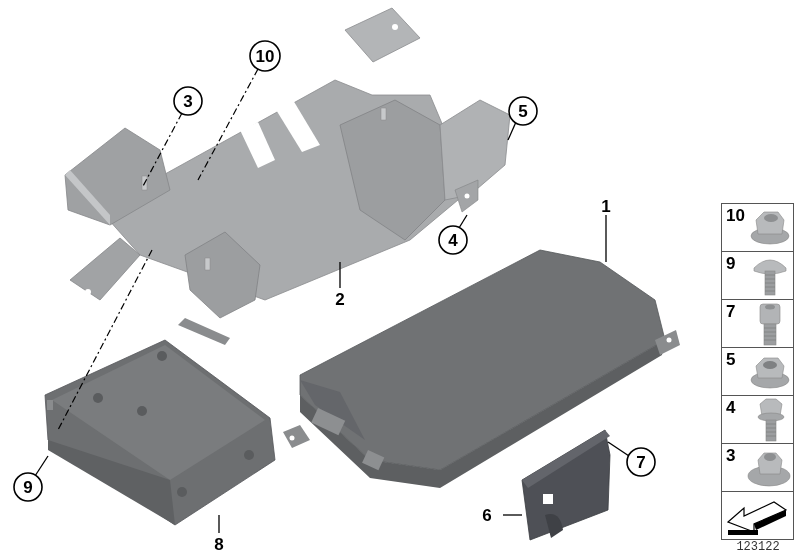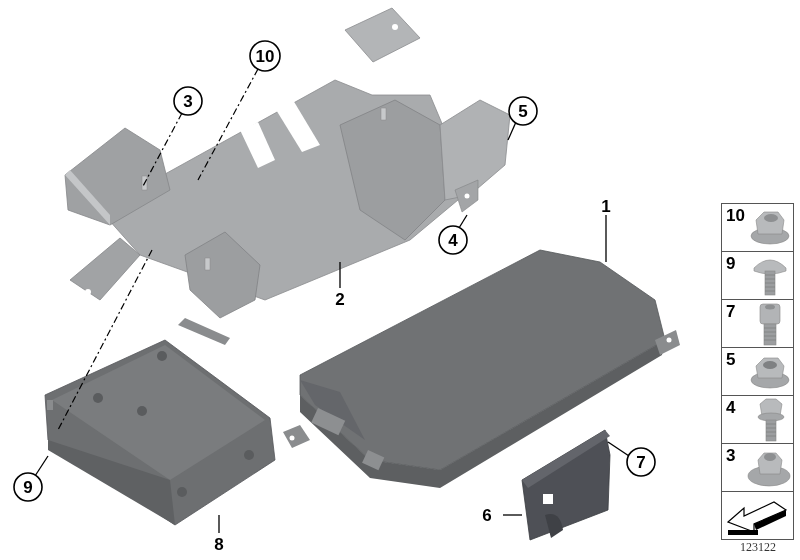--- a/index.html
+++ b/index.html
@@ -8,21 +8,21 @@
   .callout-circle{fill:#fff;stroke:#000;stroke-width:1.6;}
   .callout-text{font-family:"Liberation Sans",sans-serif;font-weight:bold;font-size:17px;fill:#000;text-anchor:middle;dominant-baseline:central;}
   .plain-num{font-family:"Liberation Sans",sans-serif;font-weight:bold;font-size:17px;fill:#000;text-anchor:middle;dominant-baseline:central;}
   .leader{stroke:#000;stroke-width:1.3;fill:none;}
   .leader-dash{stroke:#000;stroke-width:1.2;fill:none;stroke-dasharray:7 3 2 3;}
   #legend{position:absolute;left:721px;top:203px;width:71px;border:1px solid #555;background:#fff;}
   .legend-cell{position:relative;height:47px;border-bottom:1px solid #555;}
   .legend-cell:last-child{border-bottom:none;}
   .legend-num{position:absolute;left:4px;top:2px;font-weight:bold;font-size:17px;color:#000;font-family:"Liberation Sans",sans-serif;}
   .legend-icon{position:absolute;left:22px;top:0;width:48px;height:47px;}
-  #footer-id{position:absolute;left:722px;top:540px;width:72px;text-align:center;font-size:12px;color:#333;font-family:Liberation Serif, serif;}
+  #footer-id{position:absolute;left:722px;top:540px;width:72px;text-align:center;font-size:12px;color:#333;font-family:Liberation Mono, monospace;}
 </style>
 </head>
 <body>
 
 <svg id="diagram" viewBox="0 0 800 560" xmlns="http://www.w3.org/2000/svg">
 
   <g>
 
     <polygon points="345,30 392,8 420,38 373,62" fill="#b3b5b7" stroke="#8a8c8e" stroke-width="0.8"></polygon>
     <circle cx="395" cy="27" r="3" fill="#fff"></circle>

